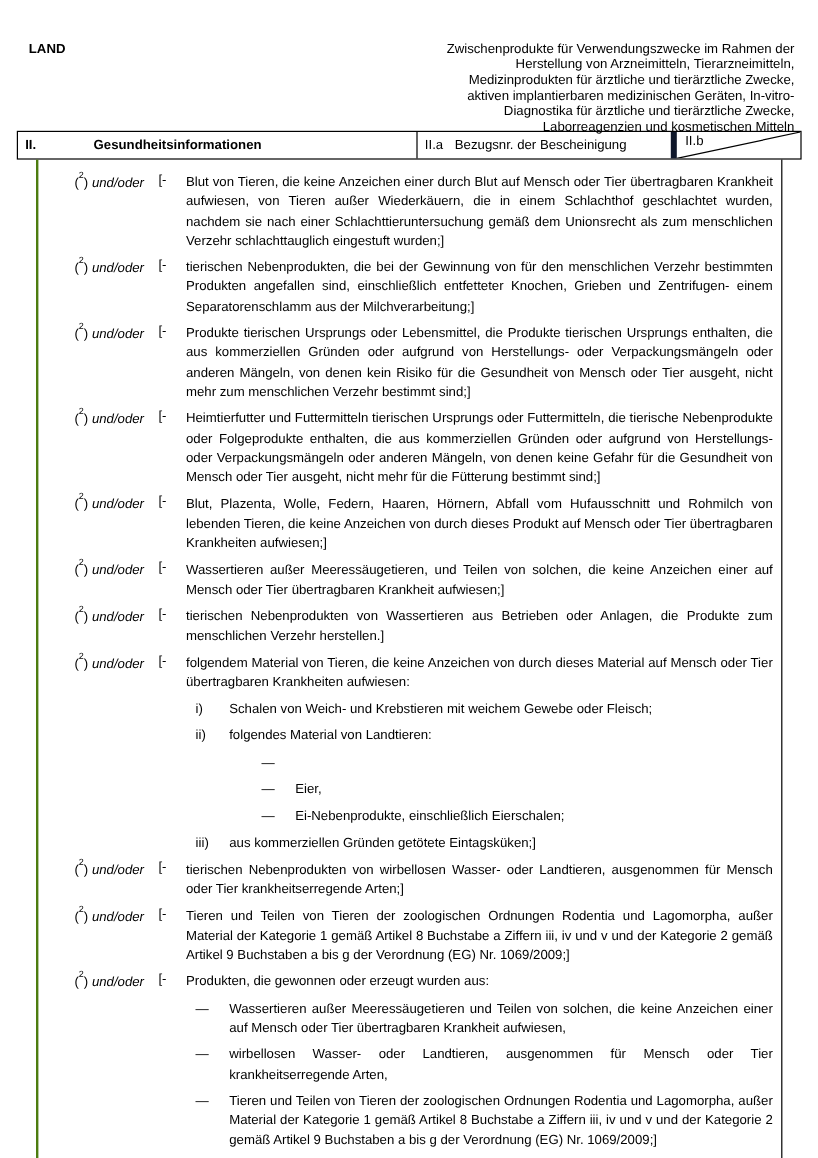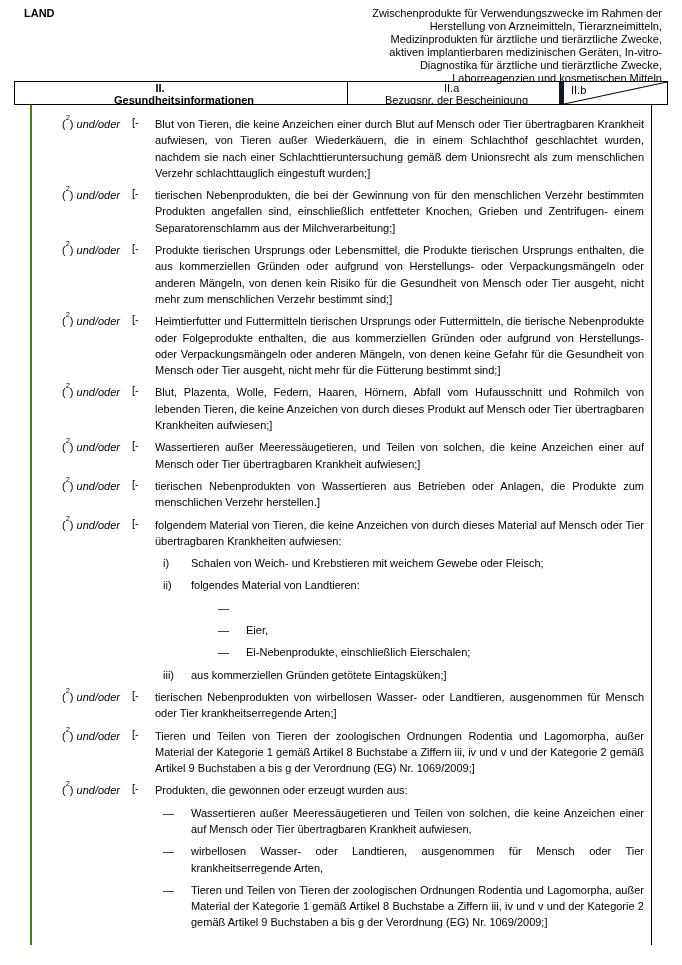--- a/index.html
+++ b/index.html
@@ -3,26 +3,26 @@
 <meta charset="utf-8">
 <style>
   html,body{margin:0;padding:0;background:#fff;}
   .page{
     width:682px;height:965px;background:#fff;color:#000;
     font-family:"Liberation Sans","DejaVu Sans",sans-serif;
     font-size:11px;position:relative;overflow:hidden;
   }
   
   .top-header{display:flex;justify-content:space-between;align-items:flex-start;
-    padding:7px 20px 0 24px;height:81px;box-sizing:border-box;}
+    padding:7px 20px 0 24px;height:81px;box-sizing:border-box;margin-top:28px;}
   .country{font-weight:bold;font-size:11px;}
   .doc-title{font-weight:normal;text-align:right;line-height:13px;font-size:11px;max-width:420px;}
   
   .header-row{display:flex;margin:0 14px;border:1px solid #000;height:22px;box-sizing:content-box;}
-  .hcell{display:flex;align-items:center;box-sizing:border-box;overflow:hidden;flex-direction:column;}
+  .hcell{display:flex;align-items:center;box-sizing:border-box;overflow:hidden;}
   .c1{width:333px;border-right:1px solid #000;padding-left:6px;font-weight:bold;}
   .c1 .no{width:57px;}
   .c2{width:216px;border-right:5px solid #0f172a;padding-left:6px;}
   .c2 .no{width:25px;}
   .c3{flex:1;position:relative;padding-left:7px;align-items:flex-start;}
   .c3 .no{position:relative;z-index:2;margin-top:2px;}
   .c3 svg{position:absolute;left:0;top:0;width:100%;height:100%;z-index:1;}
   
   .cert-body{
     margin:0 30px;border-left:2px solid #4d7c0f;border-right:1px solid #000;

